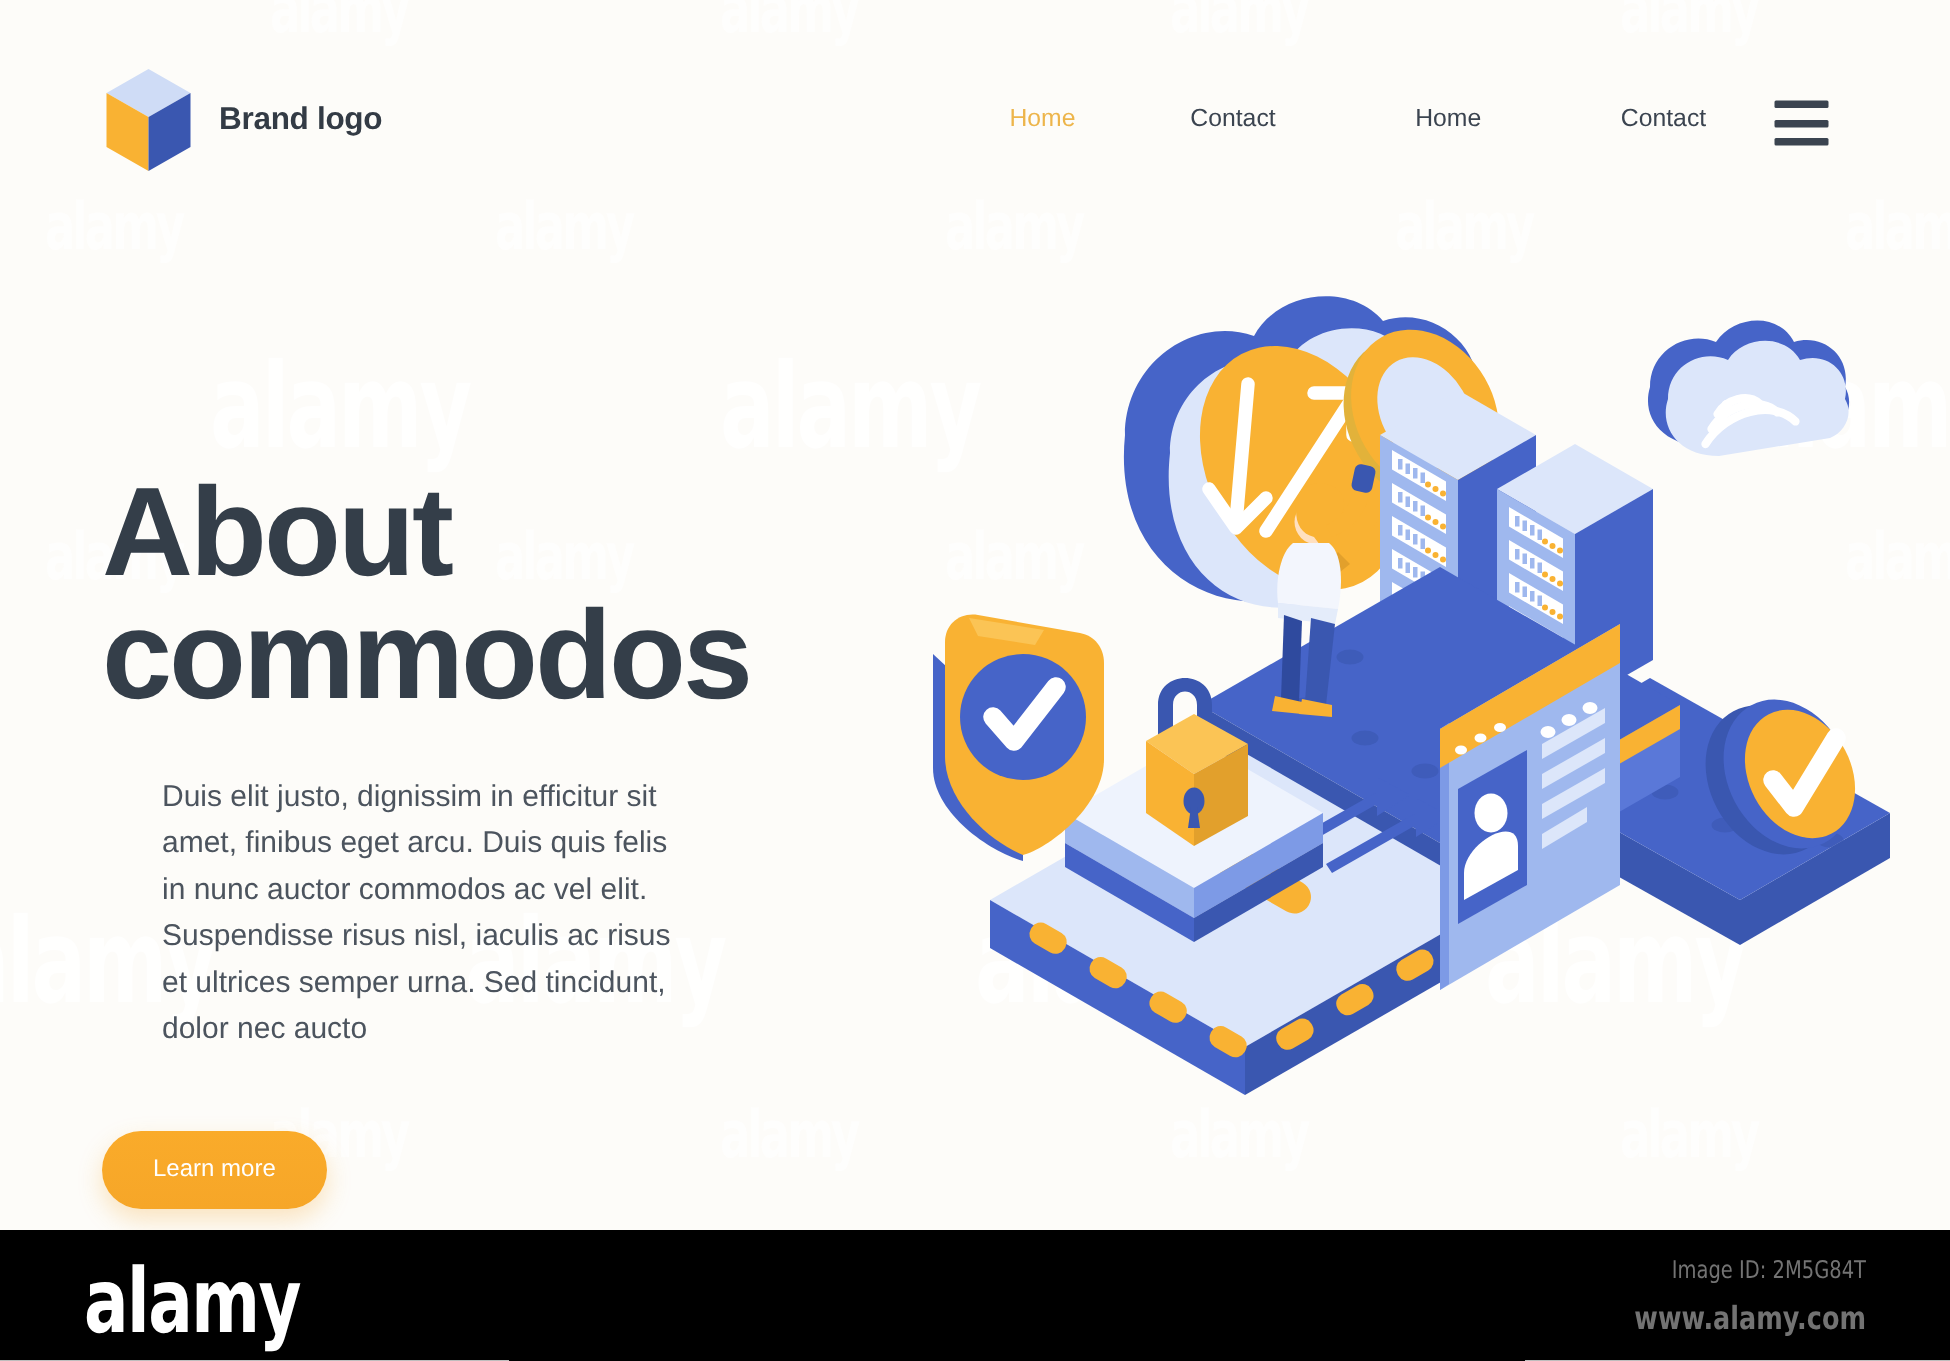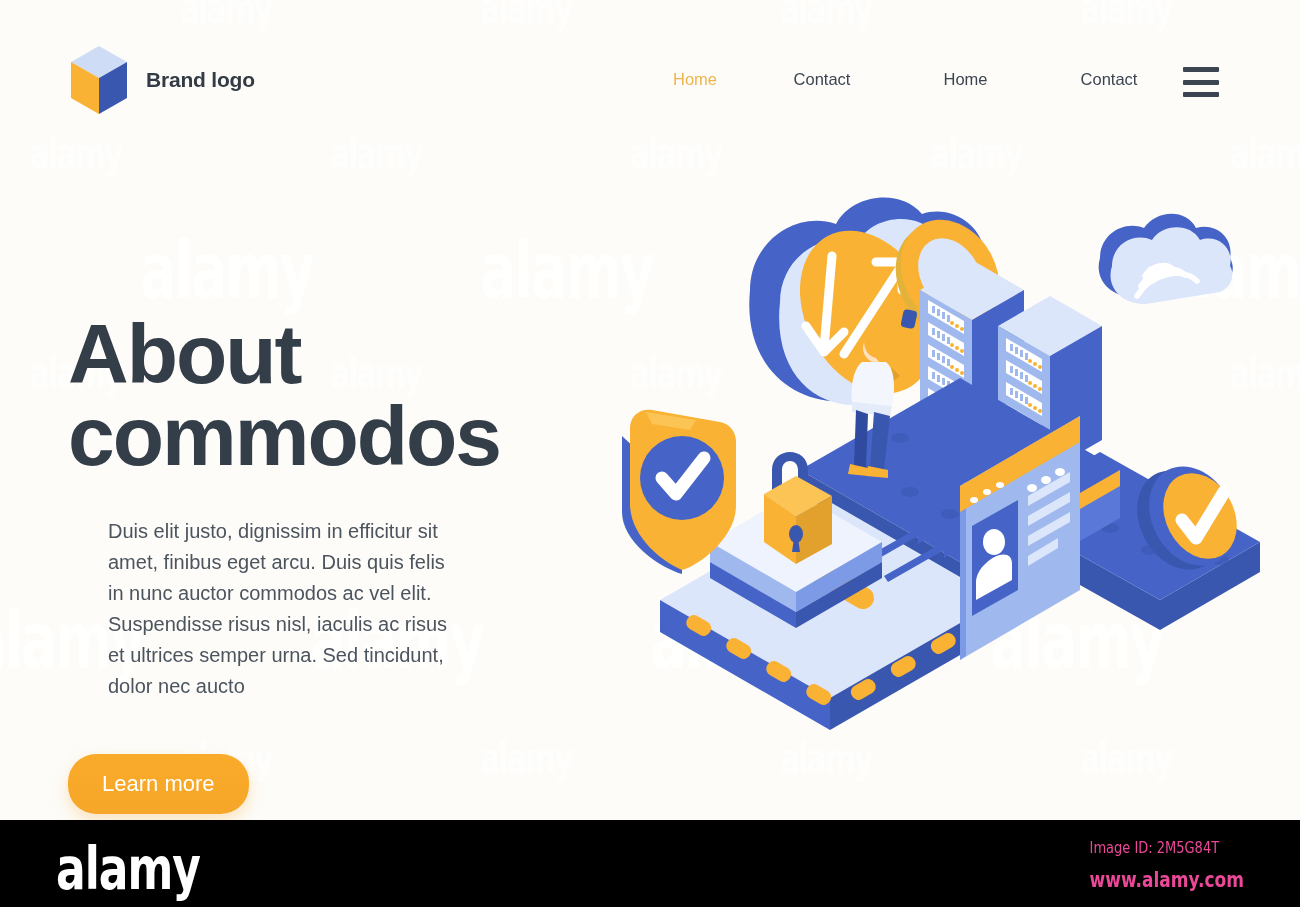--- a/index.html
+++ b/index.html
@@ -128,21 +128,21 @@
     line-height: 1.55;
     color: #4c545e;
     margin-left: 40px;
   }
   .cta {
     margin-top: 52px;
     display: inline-block;
     border: none;
     background: linear-gradient(180deg,#faab2a 0%,#f6a628 100%);
     color: #ffffff;
-    font-size: 22px;
+    font-size: 16px;
     font-family: "Liberation Sans", sans-serif;
     padding: 17px 34px;
     border-radius: 28px;
     cursor: pointer;
     box-shadow: 0 7px 16px rgba(246,166,40,.28);
   }
   .dots {
     margin-top: 36px;
     display: flex;
     align-items: center;
@@ -184,21 +184,22 @@
     font-weight: 700;
     font-size: 44px;
     letter-spacing: -1px;
     transform: scaleY(1.35);
     transform-origin: left top;
   }
   .footer-right {
     position: absolute;
     right: 56px;
     top: 18px;
-    color: #ec4899;
+    text-align: right;
+    color: #737373;
     font-family: "DejaVu Sans", sans-serif;
   }
   .footer-right .id {
     font-size: 13px;
     transform: scaleY(1.25);
     transform-origin: right top;
     display: block;
   }
   .footer-right .url {
     font-size: 17px;

